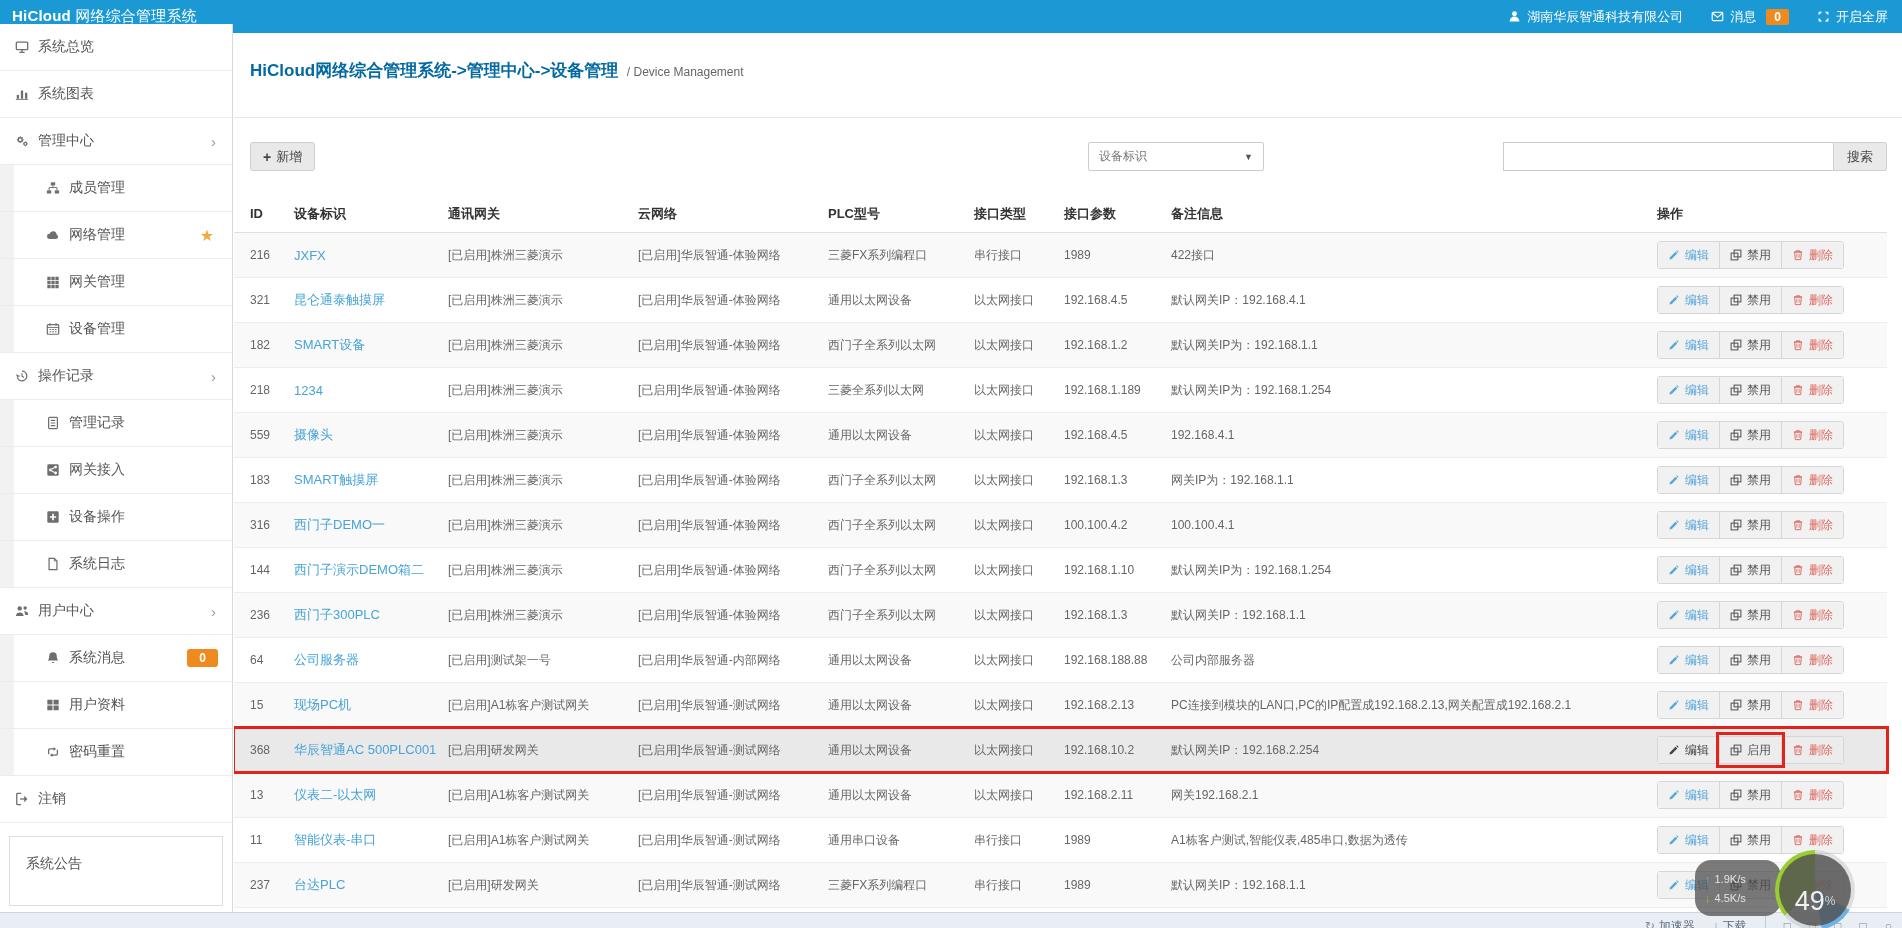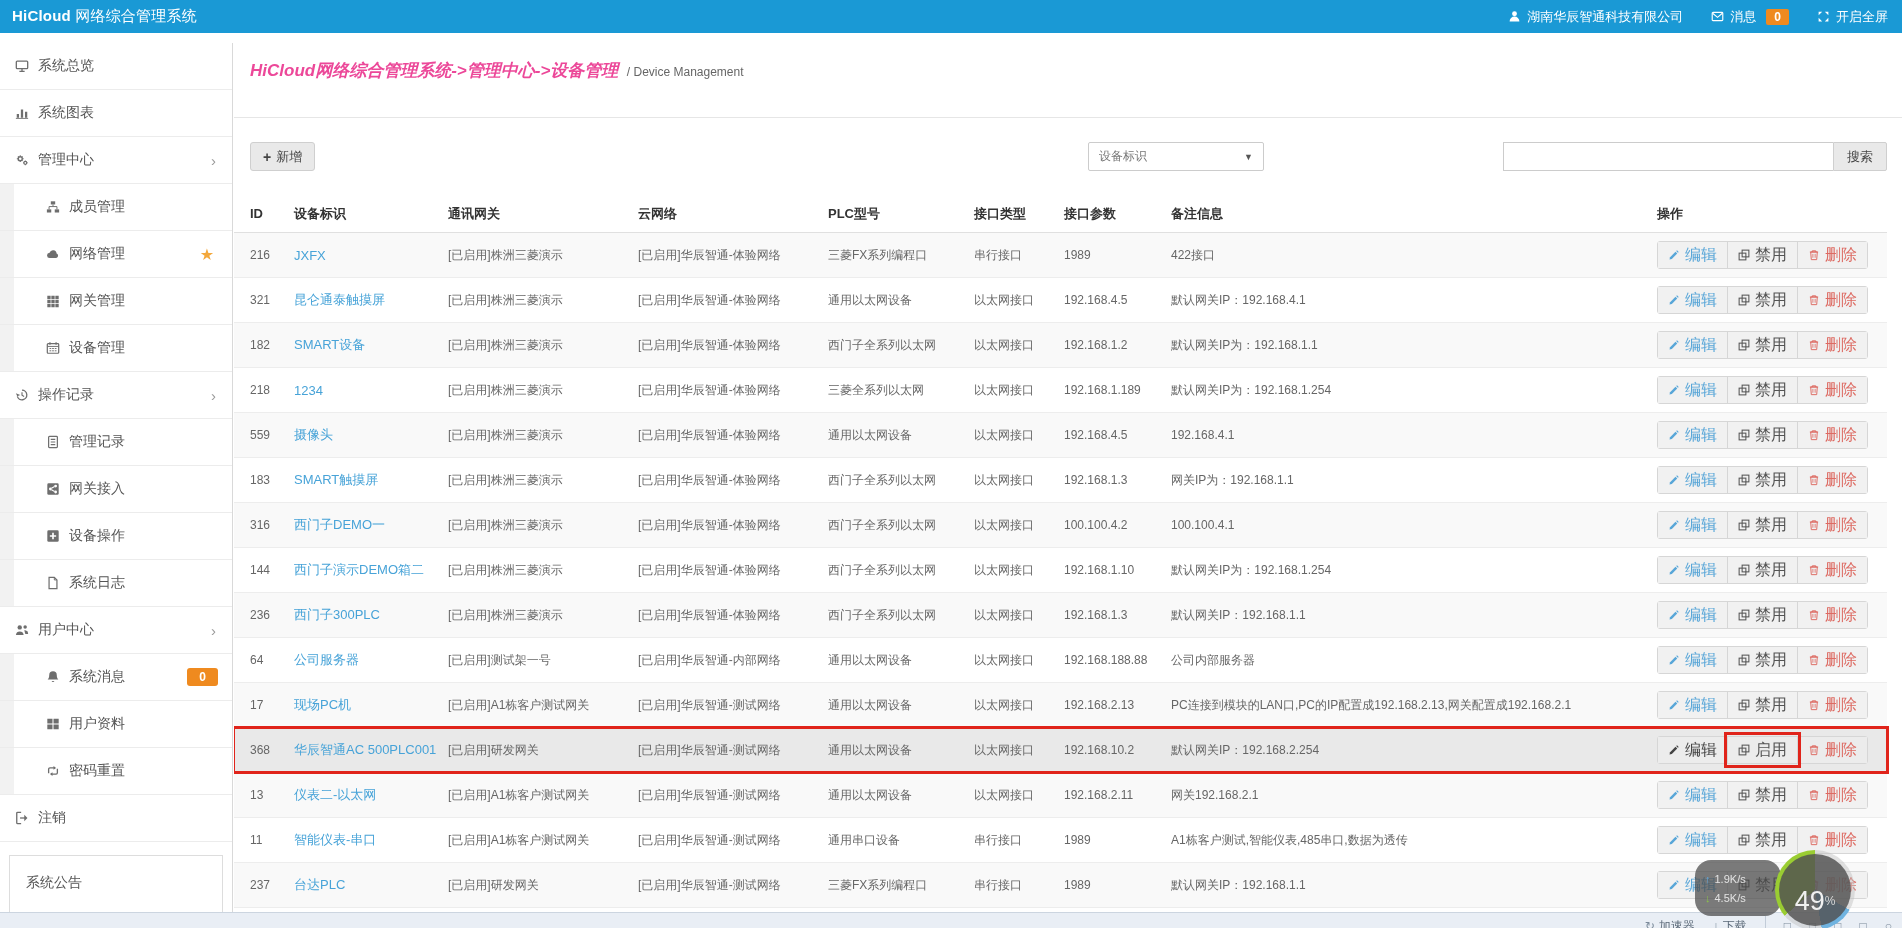--- a/index.html
+++ b/index.html
@@ -10,36 +10,36 @@
   
   .topbar { position:absolute; top:0; left:0; right:0; height:33px; background:#1a99d5; display:flex; align-items:center; justify-content:space-between; padding:0 14px 0 12px; color:#fff; }
   .brand { font-size:15px; letter-spacing:.2px; white-space:nowrap; }
   .brand b { font-weight:bold; }
   .topbar-right { display:flex; align-items:center; gap:28px; font-size:13px; }
   .top-item { display:flex; align-items:center; gap:6px; cursor:pointer; white-space:nowrap; }
   .top-item .icon svg { width:13px; height:13px; display:block; }
   .tbadge { background:#ef8a1f; color:#fff; font-size:12px; font-weight:bold; padding:1px 8px; border-radius:2px; margin-left:4px; }
 
   
-  .sidebar { position:absolute; top:43px; left:0; bottom:16px; width:233px; background:#fff; border-right:1px solid #d9d9d9; overflow:hidden; }
+  .sidebar { position:absolute; top:24px; left:0; bottom:16px; width:233px; background:#fff; border-right:1px solid #d9d9d9; overflow:hidden; }
   .side-item { position:relative; height:47px; display:flex; align-items:center; border-bottom:1px solid #ececec; cursor:pointer; font-size:14px; color:#555; background:#fff; }
   .side-item.root { padding-left:15px; }
   .side-item.sub  { padding-left:46px; box-shadow:inset 14px 0 0 #f2f2f2; }
   .side-item .icon { color:#6e6e6e; margin-right:9px; display:flex; }
   .side-item .icon svg { width:14px; height:14px; display:block; }
   .chev { position:absolute; right:16px; color:#9a9a9a; font-size:15px; }
   .star { position:absolute; right:18px; color:#f3a83c; font-size:16px; }
   .sbadge { position:absolute; right:14px; background:#ef8a1f; color:#fff; font-size:12px; font-weight:bold; padding:2px 12px; border-radius:3px; }
   .side-panel { margin:13px 9px 0 9px; border:1px solid #ddd; height:70px; }
   .side-panel .side-item { border-bottom:none; height:40px; padding-left:16px; padding-top:14px; }
 
   
   .main { position:absolute; top:33px; left:234px; right:0; bottom:16px; background:#fff; overflow:hidden; }
   .crumb-block { height:85px; border-bottom:1px solid #e6e6e6; padding:26px 0 0 16px; }
-  .crumb-title { display:inline; color:#ec4899; font-size:17px; font-weight:bold;font-style:italic; }
+  .crumb-title { display:inline; color:#0369a1; font-size:17px; font-weight:bold; }
   .crumb-sub { display:inline; color:#666; font-size:12px; margin-left:4px; }
 
   .toolbar { position:relative; height:77px; }
   .btn { background:#e9e9e9; border:1px solid #cfcfcf; border-radius:3px; color:#444; font-size:13px; cursor:pointer; font-family:inherit; }
   .add-btn { position:absolute; left:16px; top:24px; height:29px; padding:0 12px; display:flex; align-items:center; gap:5px; }
   .add-btn .plus { font-weight:bold; font-size:14px; }
   .filter-select { position:absolute; left:854px; top:24px; width:176px; height:29px; border:1px solid #ccc; border-radius:2px; background:#fff; display:flex; align-items:center; justify-content:space-between; padding:0 10px; font-size:12px; color:#777; cursor:pointer; }
   .caret { color:#555; font-size:9px; }
   .search-group { position:absolute; right:15px; top:24px; display:flex; }
   .search-input { width:330px; height:29px; border:1px solid #ccc; border-right:none; padding:0 8px; font-size:13px; outline:none; font-family:inherit; }
@@ -51,21 +51,21 @@
   .thead .trow { height:38px; border-bottom:1px solid #e0e0e0; background:#fff; }
   .cell { font-size:12px; color:#666; white-space:nowrap; overflow:hidden; }
   .cell.h { font-size:13px; font-weight:bold; color:#333; overflow:visible; }
   .cell.c8 { padding-left:6px; overflow:visible; }
   .tbody .trow:nth-child(odd) { background:#f9f9f9; }
   .name-link { color:#47a3d8; font-size:13px; cursor:pointer; }
   .trow.hl { background:#e9e9e9 !important; position:relative; }
   .trow.hl::after { content:''; position:absolute; inset:-2px; border:3px solid #e0241b; pointer-events:none; z-index:5; }
 
   .btn-group { display:inline-flex; border:1px solid #d6d6d6; border-radius:3px; background:#f1f1f1; }
-  .abtn { background:#f1f1f1; border:none; border-left:1px solid #d6d6d6; height:26px; padding:0 10px; font-size:16px; display:flex; align-items:center; gap:5px; cursor:pointer; font-family:inherit; }
+  .abtn { background:#f1f1f1; border:none; border-left:1px solid #d6d6d6; height:26px; padding:0 10px; font-size:12px; display:flex; align-items:center; gap:5px; cursor:pointer; font-family:inherit; }
   .abtn:first-child { border-left:none; }
   .abtn .icon svg { width:12px; height:12px; display:block; }
   .abtn.edit { color:#58a6d8; }
   .abtn.toggle { color:#555; }
   .abtn.del { color:#dd6a62; }
   .trow.hl .abtn { background:#ececec; }
   .trow.hl .abtn.edit { color:#444; }
   .abtn.enable-emph { position:relative; }
   .abtn.enable-emph::after { content:''; position:absolute; inset:-5px -4px; border:3px solid #e0241b; pointer-events:none; }
 
@@ -646,21 +646,21 @@
                 <button class="abtn del"><span class="icon">
                     <svg viewBox="0 0 16 16">
                       <path d="M2.5 4h11M5.7 4V2.4h4.6V4" fill="none" stroke="currentColor" stroke-width="1.3"></path>
                       <path d="M3.6 4l.8 10.2h7.2L12.4 4z" fill="none" stroke="currentColor" stroke-width="1.3"></path>
                       <path d="M6.5 6.5v5.2M9.5 6.5v5.2" stroke="currentColor" stroke-width="1.1"></path>
                     </svg>
                   </span>删除</button>
               </div></div>
           </div>
           <div class="trow">
-            <div class="cell c0">17</div>
+            <div class="cell c0">15</div>
             <div class="cell c1"><span class="name-link">现场PC机</span></div>
             <div class="cell c2">[已启用]A1栋客户测试网关</div>
             <div class="cell c3">[已启用]华辰智通-测试网络</div>
             <div class="cell c4">通用以太网设备</div>
             <div class="cell c5">以太网接口</div>
             <div class="cell c6">192.168.2.13</div>
             <div class="cell c7">PC连接到模块的LAN口,PC的IP配置成192.168.2.13,网关配置成192.168.2.1</div>
             <div class="cell c8"><div class="btn-group">
                 <button class="abtn edit"><span class="icon">
                     <svg viewBox="0 0 16 16">

